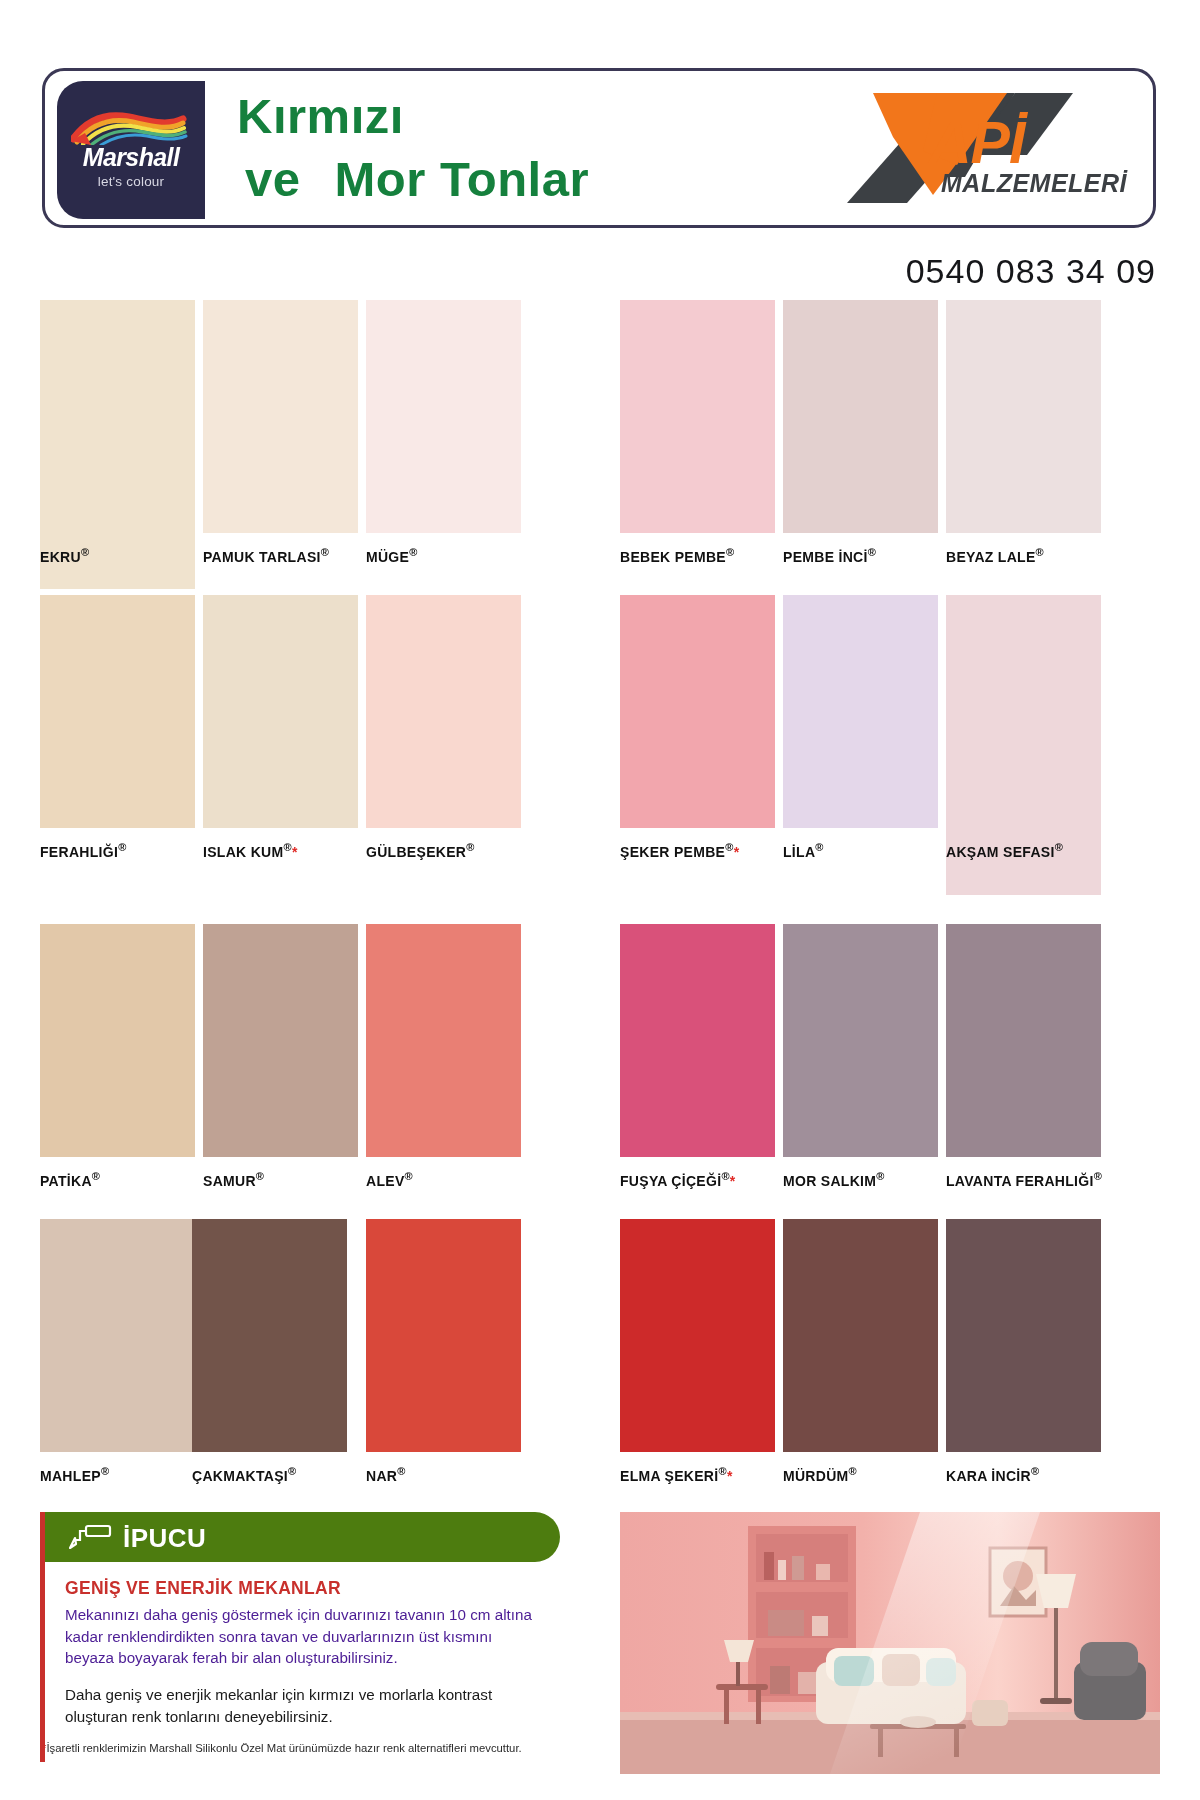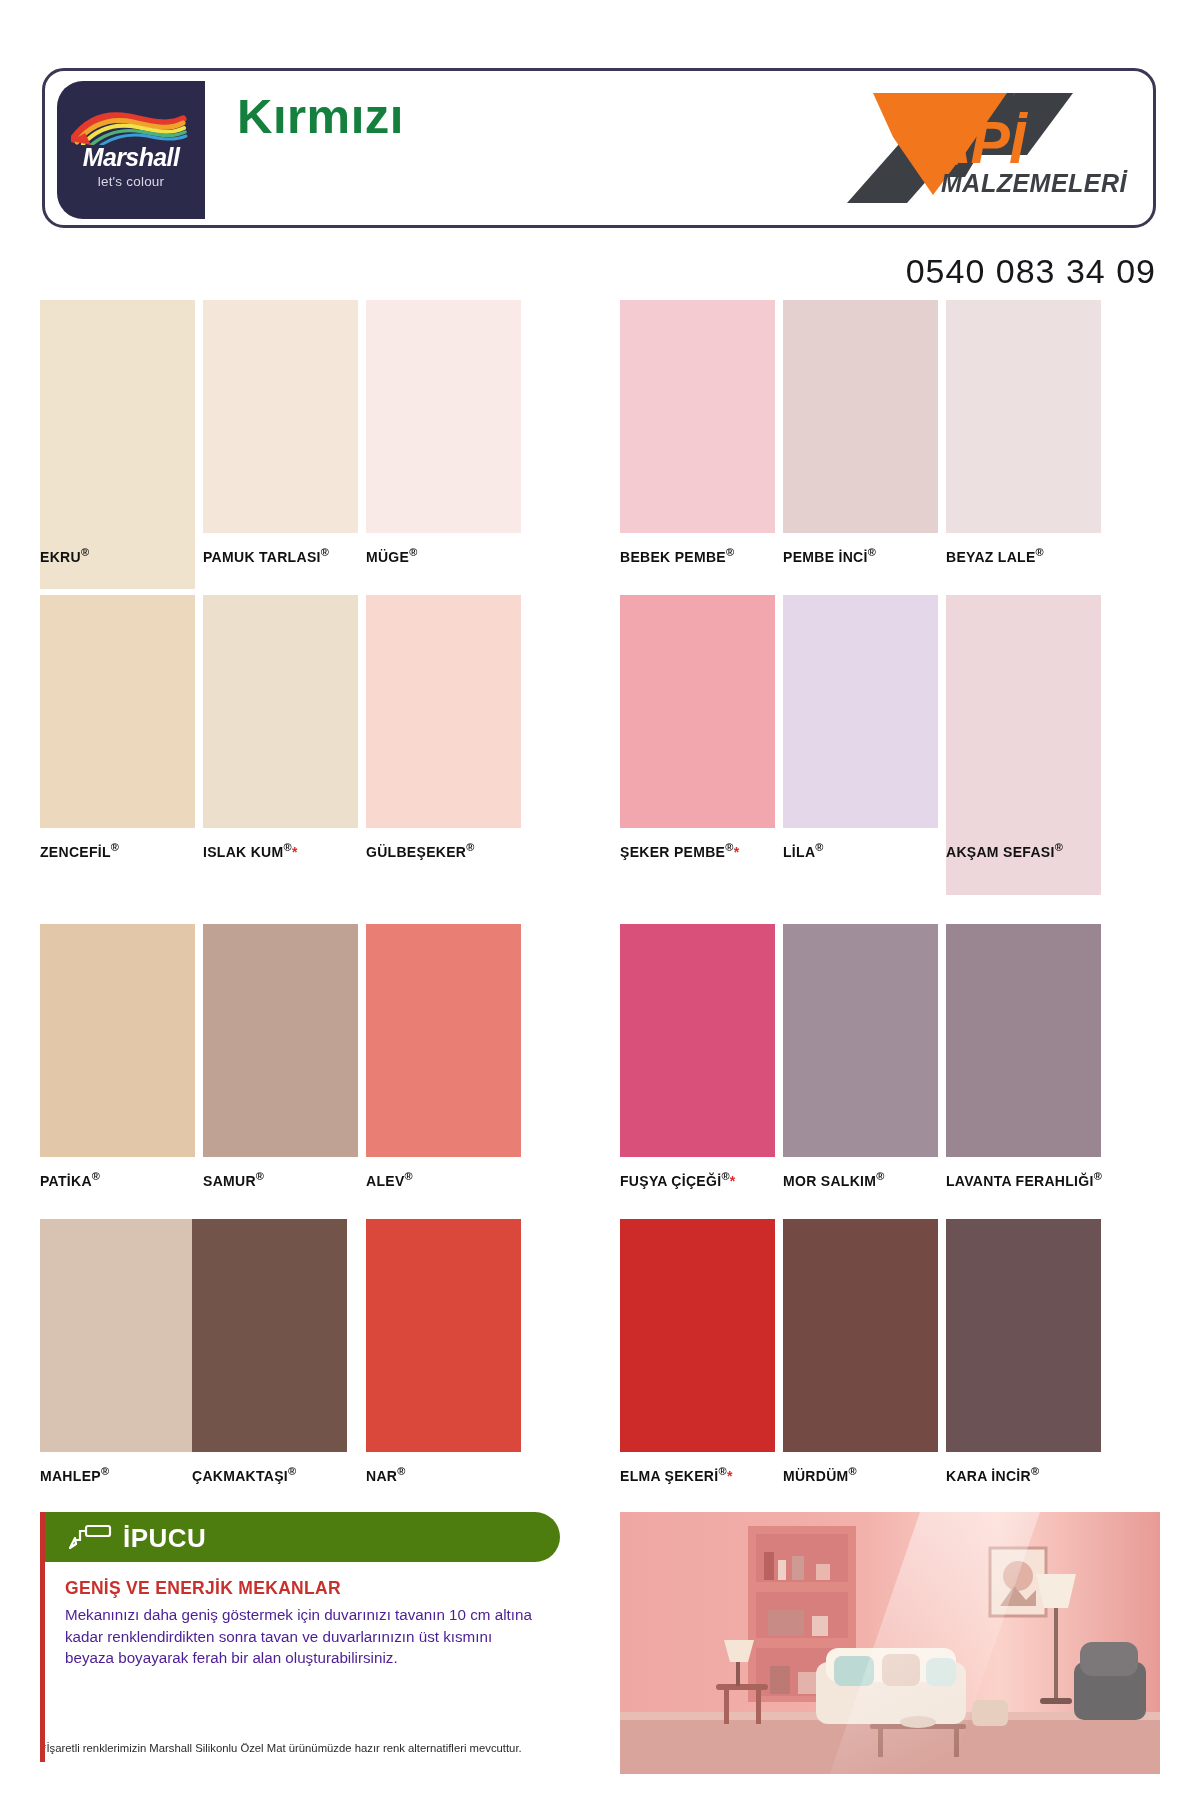--- a/index.html
+++ b/index.html
@@ -227,20 +227,21 @@
       <path d="M20 34 C 36 21, 52 17, 72 21 C 88 24, 101 27, 114 21" stroke="#4fb07a" stroke-width="3.5" fill="none" stroke-linecap="round"></path>
       <path d="M30 34 C 44 25, 58 22, 76 25 C 90 28, 103 30, 115 25" stroke="#3a9ed6" stroke-width="3" fill="none" stroke-linecap="round"></path>
       <path d="M0 30 L 14 22 L 20 34 Z" fill="#e23b2e"></path>
     </svg>
     <div class="ml-word">Marshall</div>
     <div class="ml-tag">let's colour</div>
   </div>
 
   <div class="header-title">
     <div class="l1">Kırmızı</div>
+    <div class="l2"><span>ve</span><span class="sp"></span><span>Mor Tonlar</span></div>
   </div>
 
   <div class="yapi-logo">
     <svg viewBox="0 0 300 128" width="300" height="128">
       <polygon points="112,8 178,8 128,92 62,92" fill="#3c4044"></polygon>
       <polygon points="10,118 70,50 130,50 70,118" fill="#3c4044"></polygon>
       <polygon points="178,8 236,8 190,70 132,70" fill="#3c4044"></polygon>
       <polygon points="36,8 100,8 132,62 96,110 56,52" fill="#f2761b"></polygon>
       <polygon points="100,8 170,8 120,80 86,66" fill="#f2761b"></polygon>
     </svg>
@@ -259,21 +260,21 @@
     <div class="swatch-cell" style="left: 203px; top: 300px; width: 155px; height: 233px;">
       <div class="swatch-chip" style="background: rgb(244, 231, 217);"></div>
       <div class="swatch-label" style="top: 246px;"><span>PAMUK TARLASI</span><span class="reg">®</span></div>
     </div>
     <div class="swatch-cell" style="left: 366px; top: 300px; width: 155px; height: 233px;">
       <div class="swatch-chip" style="background: rgb(249, 233, 231);"></div>
       <div class="swatch-label" style="top: 246px;"><span>MÜGE</span><span class="reg">®</span></div>
     </div>
     <div class="swatch-cell" style="left: 40px; top: 595px; width: 155px; height: 233px;">
       <div class="swatch-chip" style="background: rgb(236, 216, 189);"></div>
-      <div class="swatch-label" style="top: 246px;"><span>ZENCEFİL</span><span class="reg">®</span></div>
+      <div class="swatch-label" style="top: 246px;"><span>FERAHLIĞI</span><span class="reg">®</span></div>
     </div>
     <div class="swatch-cell" style="left: 203px; top: 595px; width: 155px; height: 233px;">
       <div class="swatch-chip" style="background: rgb(236, 223, 203);"></div>
       <div class="swatch-label" style="top: 246px;"><span>ISLAK KUM</span><span class="reg">®</span><span class="star">*</span></div>
     </div>
     <div class="swatch-cell" style="left: 366px; top: 595px; width: 155px; height: 233px;">
       <div class="swatch-chip" style="background: rgb(249, 216, 207);"></div>
       <div class="swatch-label" style="top: 246px;"><span>GÜLBEŞEKER</span><span class="reg">®</span></div>
     </div>
     <div class="swatch-cell" style="left: 620px; top: 300px; width: 155px; height: 233px;">
@@ -354,20 +355,21 @@
   <div class="tip-head">
     <svg class="roller-icon" viewBox="0 0 44 28">
       <rect x="17" y="2" width="24" height="10" rx="2" fill="none" stroke="#ffffff" stroke-width="2.2"></rect>
       <path d="M17 7 L 11 7 L 11 16 L 5 16" fill="none" stroke="#ffffff" stroke-width="2.2"></path>
       <path d="M6 14 L 1 24 L 7 20 Z" fill="none" stroke="#ffffff" stroke-width="2.2" stroke-linejoin="round"></path>
     </svg>
     <div class="tip-head-text">İPUCU</div>
   </div>
   <div class="tip-title">GENİŞ VE ENERJİK MEKANLAR</div>
   <div class="tip-p1">Mekanınızı daha geniş göstermek için duvarınızı tavanın 10 cm altına kadar renklendirdikten sonra tavan ve duvarlarınızın üst kısmını beyaza boyayarak ferah bir alan oluşturabilirsiniz.</div>
+  <div class="tip-p2">Daha geniş ve enerjik mekanlar için kırmızı ve morlarla kontrast oluşturan renk tonlarını deneyebilirsiniz.</div>
 </div>
 
 <div class="footnote"><span class="star">*</span><span>İşaretli renklerimizin Marshall Silikonlu Özel Mat ürünümüzde hazır renk alternatifleri mevcuttur.</span></div>
 
 <div class="room-photo">
   <svg viewBox="0 0 540 262" width="540" height="262">
     <defs>
       <linearGradient id="wallg" x1="0" y1="0" x2="1" y2="0">
         <stop offset="0%" stop-color="#efa7a3"></stop>
         <stop offset="45%" stop-color="#f2b1ab"></stop>

